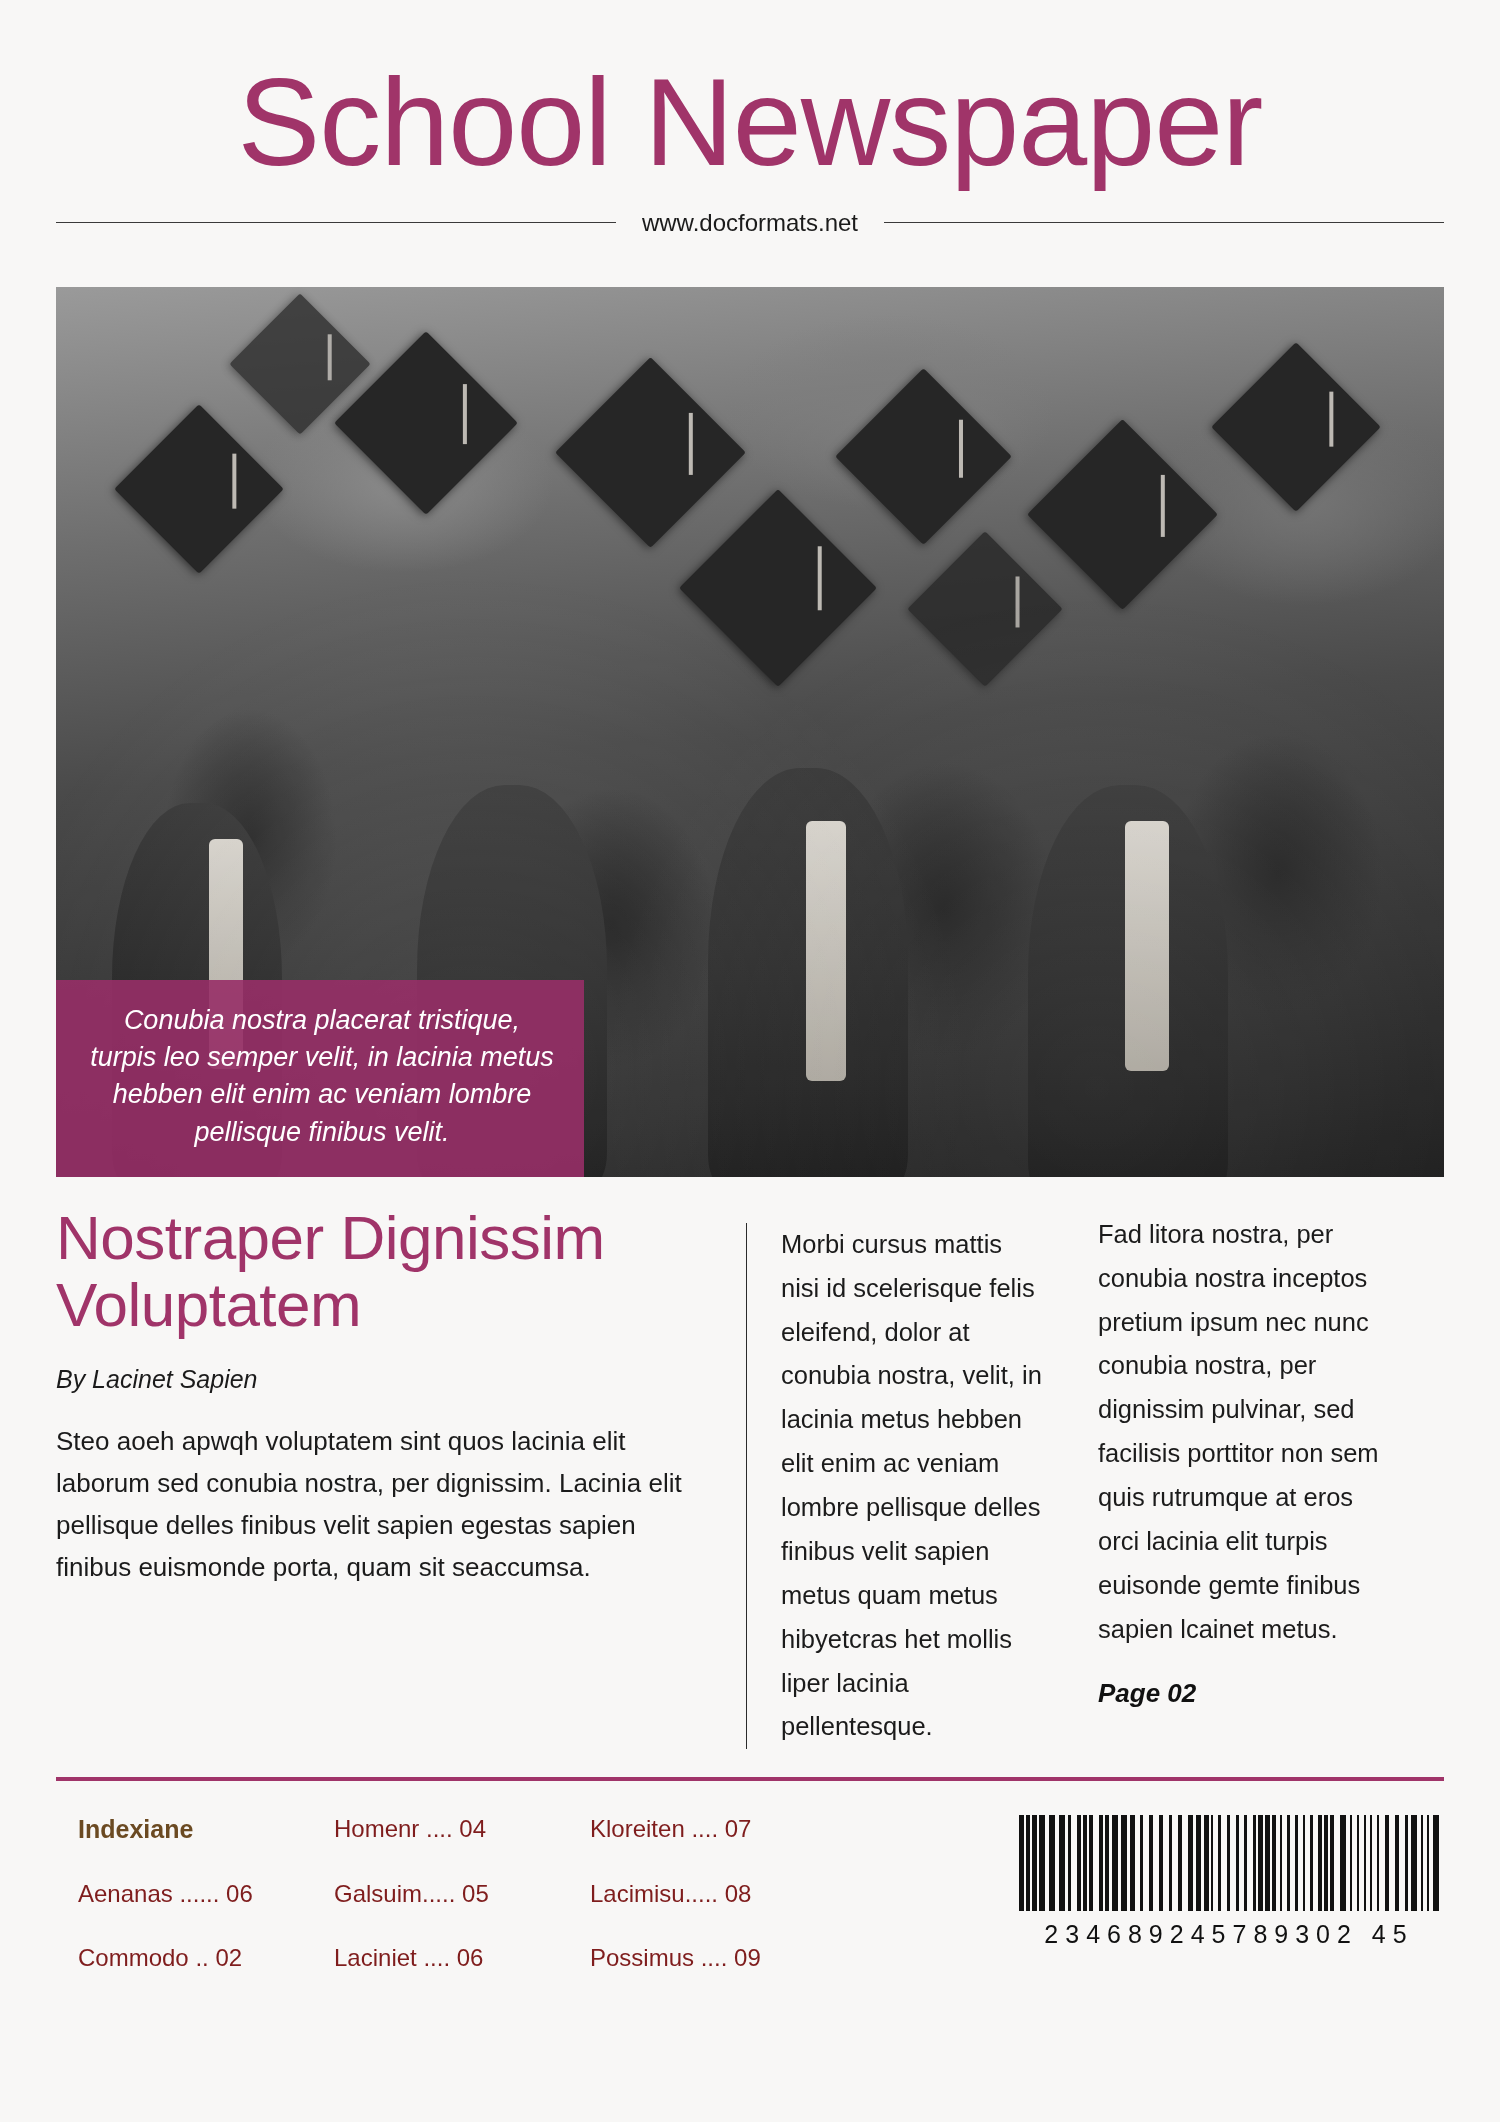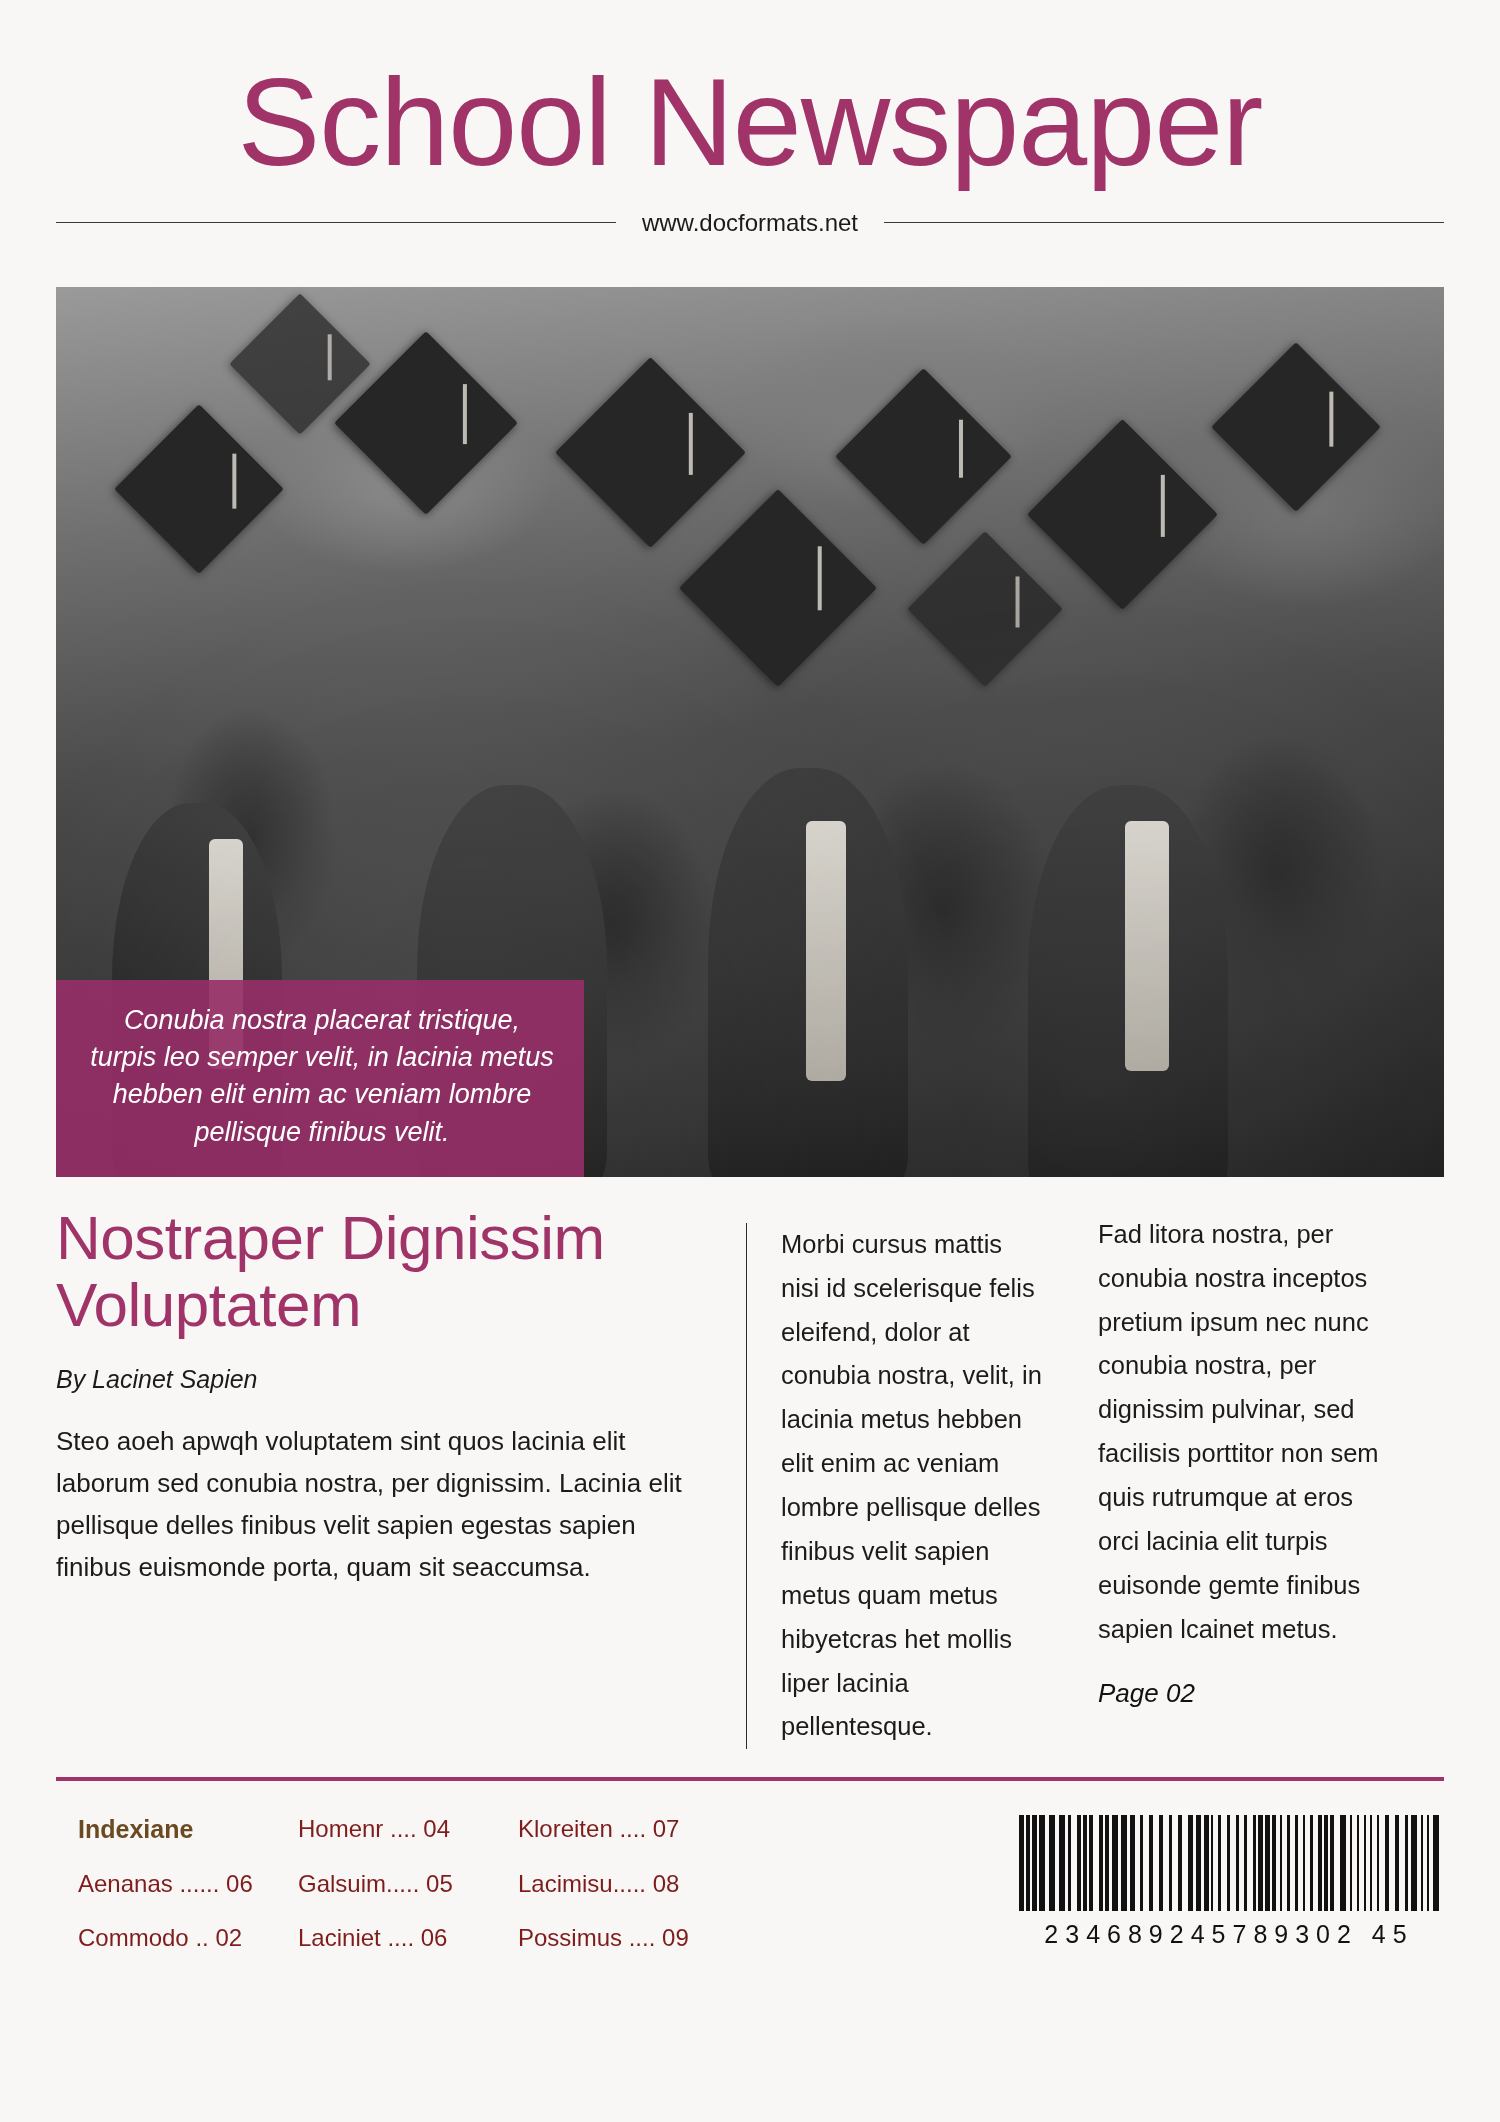--- a/index.html
+++ b/index.html
@@ -152,21 +152,21 @@
     margin-bottom:26px;
   }
   .body-text {
     font-size:26px;
     line-height:1.62;
     color:#1b1b1b;
   }
   .col-2 .body-text, .col-3 .body-text { font-size:25.5px; line-height:1.72; }
   .page-num {
     font-size:26px;
-    font-weight:normal;
+    font-weight:bold;
     font-style:italic;
     color:#111;
     margin-top:26px;
   }
 
   
   .footer-rule {
     height:4px; background:#a03469;
     margin:28px 56px 0 56px;
   }
@@ -174,20 +174,21 @@
     display:flex;
     align-items:flex-start;
     margin:34px 56px 0 56px;
   }
   .index-grid {
     display:grid;
     grid-template-columns:220px 220px 220px;
     row-gap:26px;
     flex:1;
     padding-left:22px;
+    gap:36px;
   }
   .index-title {
     font-size:25px; font-weight:bold;
     color:#6b4a22;
   }
   .index-item {
     font-size:24px;
     color:#7f1d1d;
     white-space:nowrap;
   }

